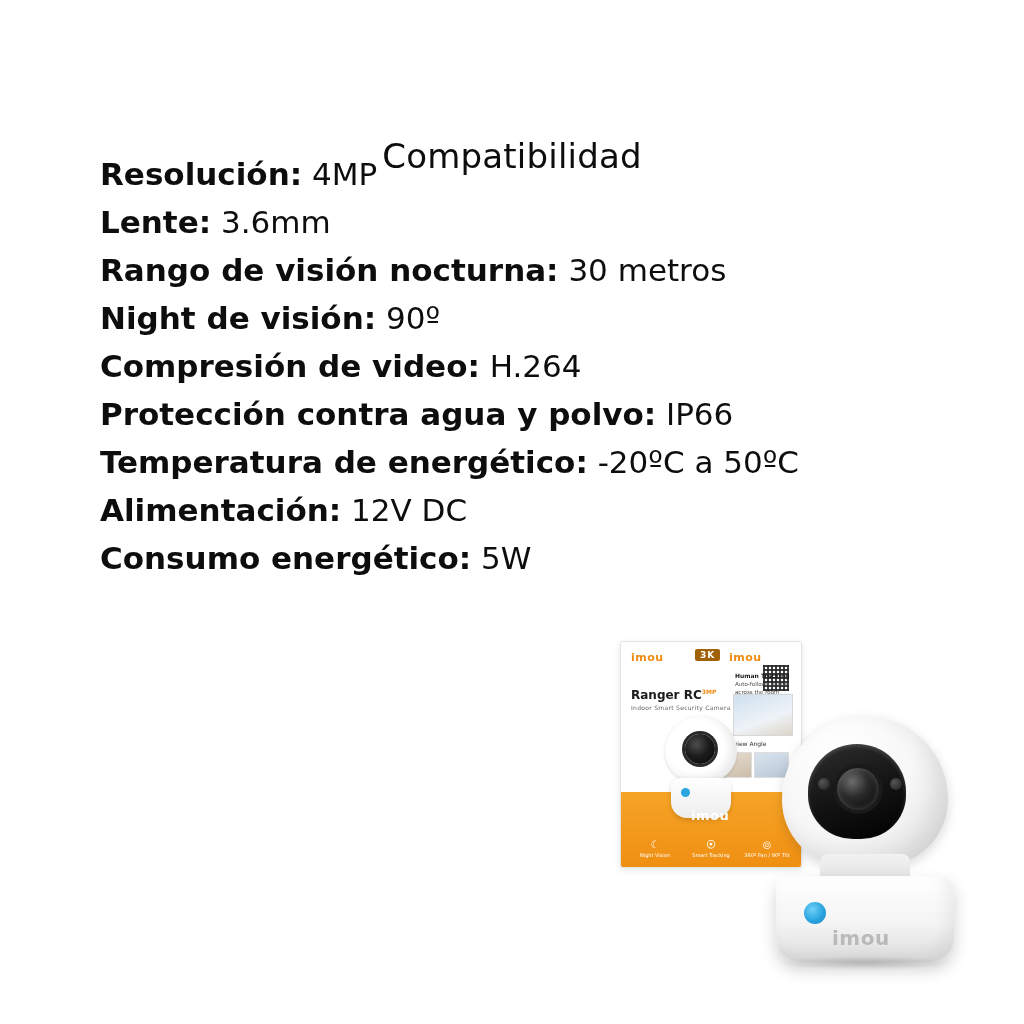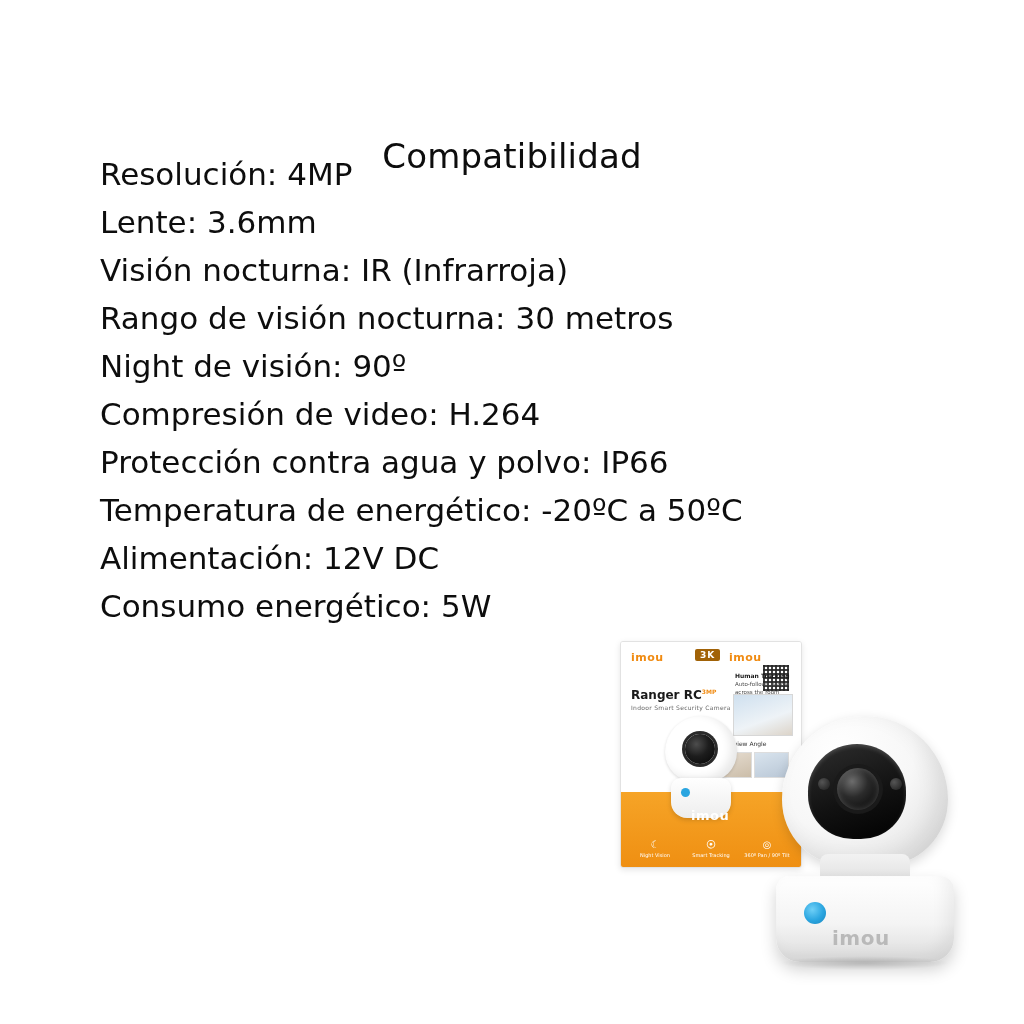--- a/index.html
+++ b/index.html
@@ -44,21 +44,21 @@
   }
 
   .spec-row {
     font-size: 31px;
     line-height: 48px;
     white-space: nowrap;
     color: #0d0d0d;
   }
 
   .spec-row .label {
-    font-weight: 400;
+    font-weight: 700;
     text-align: right;
   }
   .spec-row .value {
     font-weight: 400;
   }
   .spec-row.model {
     font-weight: 400;
     letter-spacing: 0.3px;
   }
 
@@ -383,24 +383,20 @@
     <div class="spec-row">
       <span class="label">Resolución:</span>
       <span class="value">4MP</span>
     </div>
 
     <div class="spec-row">
       <span class="label">Lente:</span>
       <span class="value">3.6mm</span>
     </div>
 
-    <div class="spec-row">
-      <span class="label">Visión nocturna:</span>
-      <span class="value">IR (Infrarroja)</span>
-    </div>
 
     <div class="spec-row">
       <span class="label">Rango de visión nocturna:</span>
       <span class="value">30 metros</span>
     </div>
 
     <div class="spec-row">
       <span class="label">Night de visión:</span>
       <span class="value">90º</span>
     </div>

